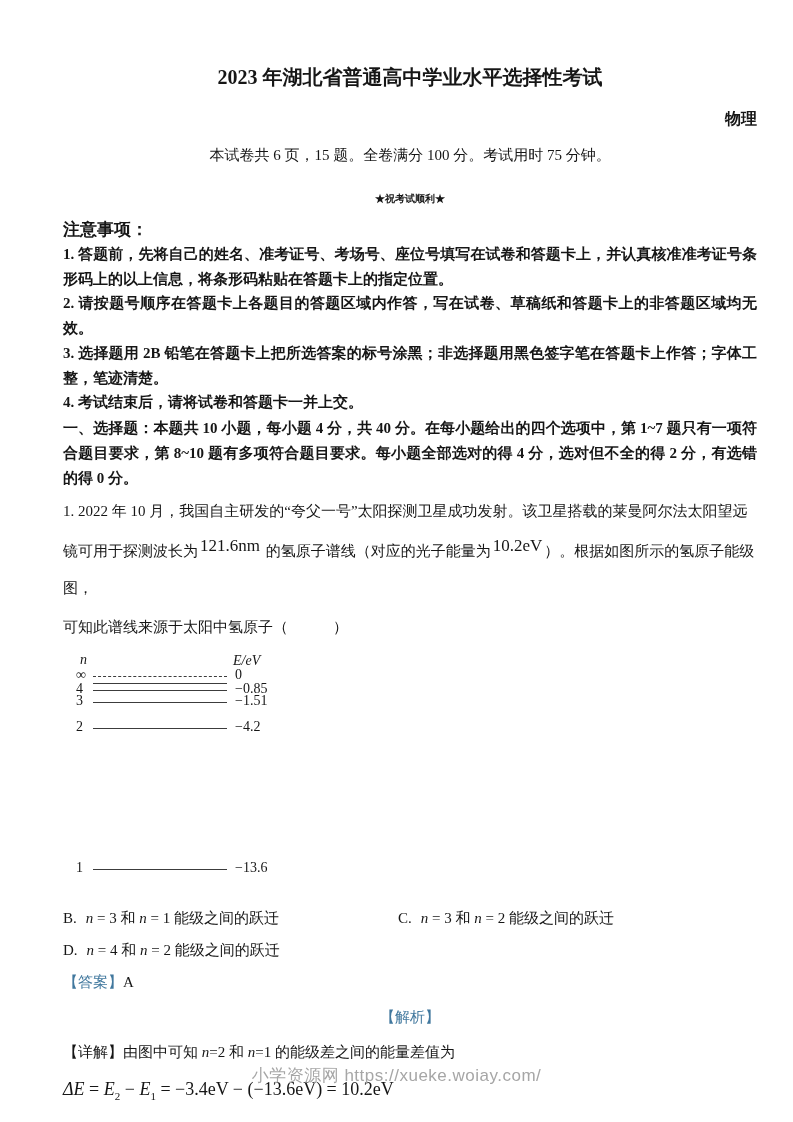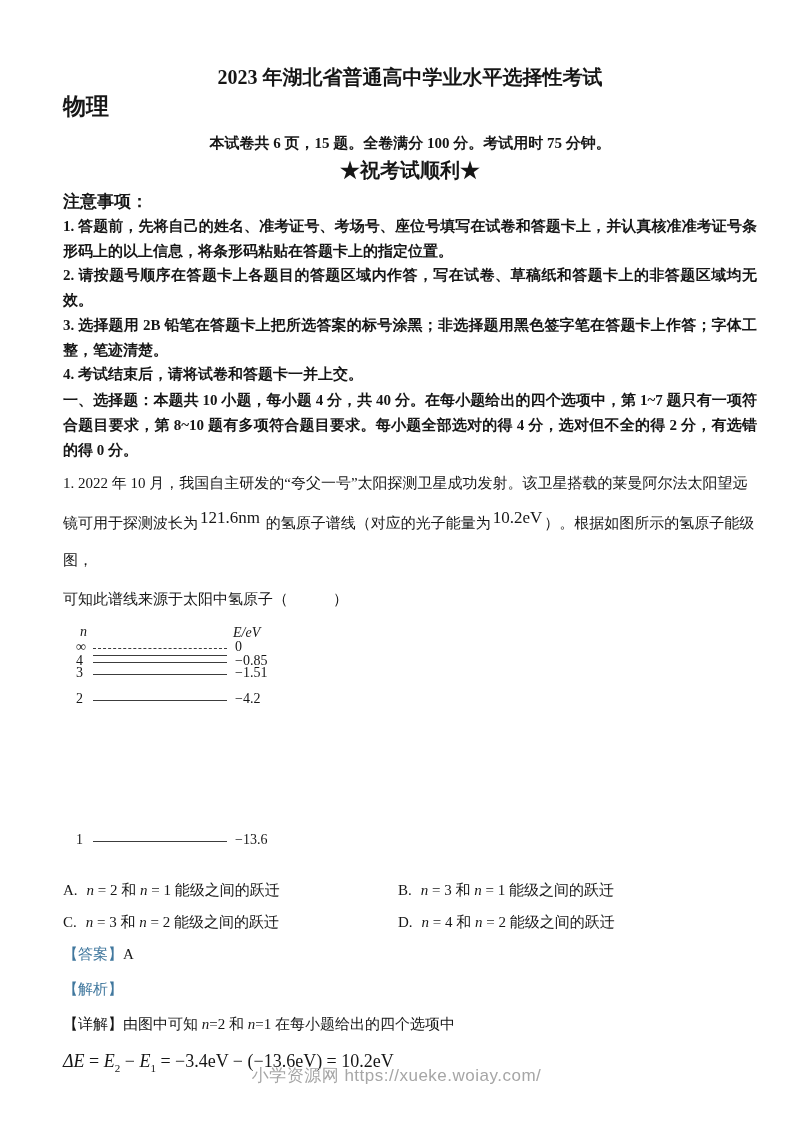--- a/index.html
+++ b/index.html
@@ -11,23 +11,23 @@
     background: #ffffff;
     font-family: "Liberation Serif", "DejaVu Serif", serif;
     color: #161616;
     overflow: hidden;
     box-sizing: border-box;
     padding: 64px 36px 0 63px;
   }
   p { margin: 0; }
 
   .title { font-size: 20px; font-weight: bold; text-align: center; line-height: 26px; }
-  .subject { font-size: 23px; font-weight: bold; text-align: left; line-height: 26px; margin-top: 4px; }
-  .exam-info { font-size: 15px; font-weight: bold; text-align: center; line-height: 21px; margin-top: 13px; }
-  .wish { font-size: 20px; font-weight: bold; text-align: center; line-height: 21px; margin-top: 6px; }
+  .subject { font-size: 16px; font-weight: bold; text-align: right; line-height: 26px; margin-top: 16px; }
+  .exam-info { font-size: 15px; font-weight: normal; text-align: center; line-height: 21px; margin-top: 13px; }
+  .wish { font-size: 10px; font-weight: bold; text-align: center; line-height: 21px; margin-top: 22px; }
 
   .notes-heading { font-size: 17px; font-weight: bold; line-height: 25px; margin-top: 8px; }
   .note-item { font-size: 15px; font-weight: bold; line-height: 24.7px; text-align: justify; }
   .section-intro { font-size: 15px; font-weight: bold; line-height: 25px; text-align: justify; margin-top: 1px; }
 
   .q-line { font-size: 15px; line-height: 37px; margin-top: 2px; }
   .seg-plain { font-size: 15px; }
   .seg-raised {
     font-family: "Liberation Serif", "DejaVu Serif", serif;
     font-size: 17px;
@@ -59,21 +59,21 @@
     display: grid;
     grid-template-columns: 335px 1fr;
     row-gap: 9px;
     margin-top: 9px;
     font-size: 15px;
     line-height: 23px;
   }
   .opt-letter { font-family: "Liberation Serif", "DejaVu Serif", serif; margin-right: 9px; }
 
   .answer-line { font-size: 15px; line-height: 22px; margin-top: 9px; }
-  .analysis-line { font-size: 15px; line-height: 22px; margin-top: 13px; }
+  .analysis-line { font-size: 15px; line-height: 22px; margin-top: 13px; text-align: center; }
   .detail-line { font-size: 15px; line-height: 22px; margin-top: 13px; }
   .blue { color: var(--answer-blue, #41789e); }
 
   .formula {
     text-align: left;
     margin-top: 16px;
     font-size: 18px;
     font-family: "Liberation Serif", "DejaVu Serif", serif;
   }
   .formula .seg-plain, .formula .seg-math { font-size: 18px; }
@@ -143,42 +143,39 @@
         <div class="level" style="top: 217px;">
           <span class="lv-n">1</span>
           <span class="lv-line"></span>
           <span class="lv-e">−13.6</span>
         </div>
       </div>
   </div>
 
   <div class="options">
     <div class="option">
-      <span class="opt-letter">A.</span><span><span class="seg-var">n</span><span class="seg-math"> = 2 </span><span class="seg-plain">和 </span><span class="seg-var">n</span><span class="seg-math"> = 1 </span><span class="seg-plain">能级之间的跃迁</span></span>
-    </div>
-    <div class="option">
       <span class="opt-letter">B.</span><span><span class="seg-var">n</span><span class="seg-math"> = 3 </span><span class="seg-plain">和 </span><span class="seg-var">n</span><span class="seg-math"> = 1 </span><span class="seg-plain">能级之间的跃迁</span></span>
     </div>
     <div class="option">
       <span class="opt-letter">C.</span><span><span class="seg-var">n</span><span class="seg-math"> = 3 </span><span class="seg-plain">和 </span><span class="seg-var">n</span><span class="seg-math"> = 2 </span><span class="seg-plain">能级之间的跃迁</span></span>
     </div>
     <div class="option">
       <span class="opt-letter">D.</span><span><span class="seg-var">n</span><span class="seg-math"> = 4 </span><span class="seg-plain">和 </span><span class="seg-var">n</span><span class="seg-math"> = 2 </span><span class="seg-plain">能级之间的跃迁</span></span>
     </div>
   </div>
 
   <p class="answer-line">
     <span class="blue">【答案】</span><span>A</span>
   </p>
 
   <p class="analysis-line">
     <span class="blue">【解析】</span>
   </p>
 
   <p class="detail-line">
-    <span>【详解】</span><span><span class="seg-plain">由图中可知 </span><span class="seg-var">n</span><span class="seg-math">=2</span><span class="seg-plain"> 和 </span><span class="seg-var">n</span><span class="seg-math">=1</span><span class="seg-plain"> 在每小题给出的四个选项中</span></span>
+    <span>【详解】</span><span><span class="seg-plain">由图中可知 </span><span class="seg-var">n</span><span class="seg-math">=2</span><span class="seg-plain"> 和 </span><span class="seg-var">n</span><span class="seg-math">=1</span><span class="seg-plain"> 的能级差之间的能量差值为</span></span>
   </p>
 
   <div class="formula"><span class="seg-var">ΔE</span><span class="seg-math"> = </span><span class="seg-var">E</span><sub class="seg-sub">2</sub><span class="seg-math"> − </span><span class="seg-var">E</span><sub class="seg-sub">1</sub><span class="seg-math"> = −3.4eV − (−13.6eV) = 10.2eV</span></div>
 
   <div class="watermark">小学资源网 https://xueke.woiay.com/</div>
 
 </div>
 
 </body></html>

